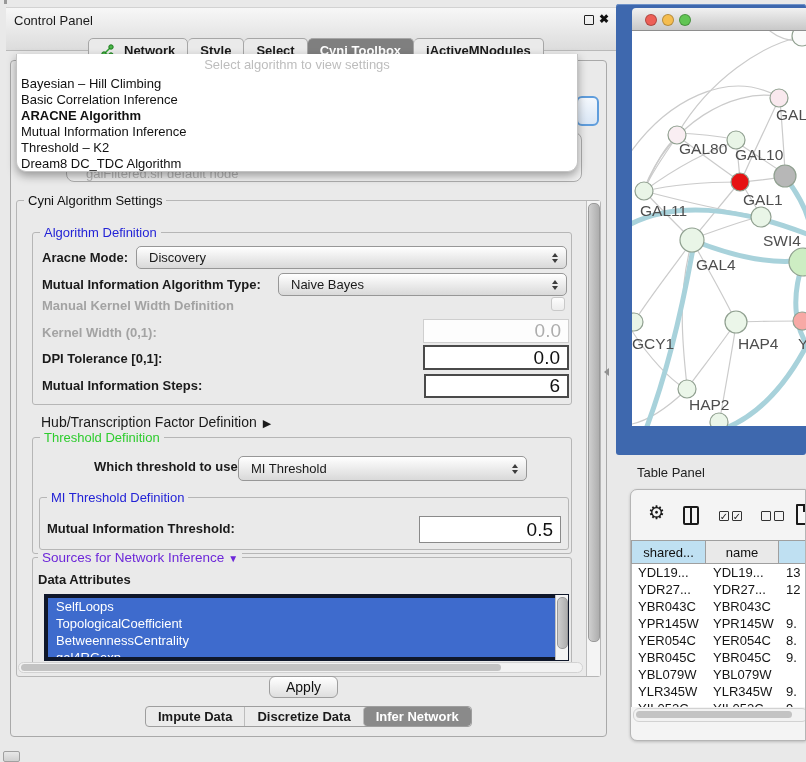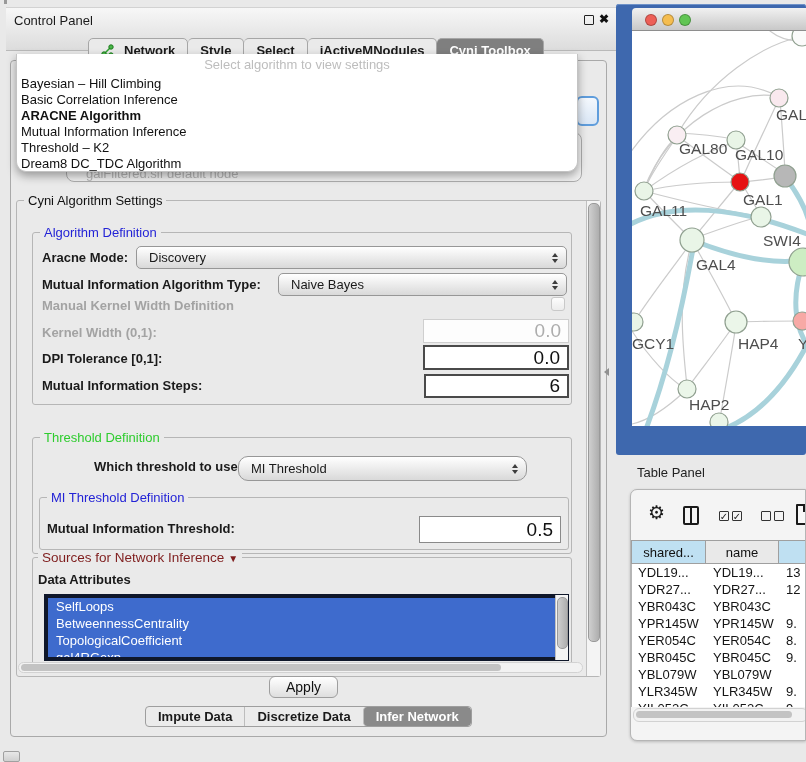--- a/index.html
+++ b/index.html
@@ -41,21 +41,21 @@
   .spin{display:flex;flex-direction:column;align-items:center;gap:2px;}
   .tu{width:0;height:0;border-left:3.5px solid transparent;border-right:3.5px solid transparent;border-bottom:4.5px solid #3c3c3c;}
   .td{width:0;height:0;border-left:3.5px solid transparent;border-right:3.5px solid transparent;border-top:4.5px solid #3c3c3c;}
   .field{font-family:"Liberation Sans",sans-serif;font-size:19px;text-align:right;padding:0 7px;background:#fff;color:#111;}
   .field.dark{border:2px solid #4a4a4a;}
   .field.lite{border:1px solid #cfcfcf;color:#adadad;background:#fdfdfd;}
   .field.mid{border:1px solid #8a8a8a;}
   .checkbox{width:14px;height:14px;border:1.5px solid #c9c9c9;border-radius:3px;background:linear-gradient(#fdfdfd,#ececec);}
   .hub{font-size:14px;color:#1a1a1a;white-space:nowrap;}
   .hub-arrow{font-size:11px;margin-left:6px;}
-  .src-title{font-size:13.5px;color:#7f1d1d;white-space:nowrap;background:#eaeaea;padding:0 4px;}
+  .src-title{font-size:13.5px;color:#6d28d9;white-space:nowrap;background:#eaeaea;padding:0 4px;}
   .src-arrow{font-size:10px;margin-left:4px;}
   
   .listbox{border:4px solid #0f172a;background:#3e6bcd;overflow:hidden;}
   .attr-item{font-size:13px;line-height:17px;color:#fff;padding-left:8px;white-space:nowrap;}
   .vscroll{background:#f4f4f4;border-left:1px solid #c0c0c0;}
   .vthumb{position:absolute;background:linear-gradient(90deg,#cfcfcf,#aeaeae);border:1px solid #9a9a9a;border-radius:5px;}
   .hscroll{background:#f2f2f2;border:1px solid #d2d2d2;border-radius:6px;}
   .hthumb{position:absolute;background:#c3c3c3;border-radius:4px;}
   .apply{font-family:"Liberation Sans",sans-serif;font-size:14px;color:#111;background:linear-gradient(#ffffff,#dedede);
          border:1px solid #9e9e9e;border-radius:6px;height:22px;padding:0 16px;}
@@ -116,25 +116,25 @@
           <circle cx="10" cy="11" r="2.2" fill="#49b649" stroke="#1d7a1d"></circle>
         </svg>
         <span>Network</span>
       </div>
       <div class="tab">
         <span>Style</span>
       </div>
       <div class="tab">
         <span>Select</span>
       </div>
+      <div class="tab selected">
+        <span>Cyni Toolbox</span>
+      </div>
       <div class="tab">
         <span>jActiveMNodules</span>
-      </div>
-      <div class="tab selected">
-        <span>Cyni Toolbox</span>
       </div>
     </div>
 
   <div class="abs frag-blue" style="left:576px;top:96px;width:23px;height:30px;"></div>
   <div class="abs frag-combo" style="left:66px;top:132px;width:516px;height:50px;"></div>
   <div class="abs frag-text" style="left:86px;top:166px;">galFiltered.sif default node</div>
 
   <div class="abs popup" style="left:16px;top:54px;width:562px;height:118px;">
     <div class="prompt">Select algorithm to view settings</div>
     <div class="algo-list">
@@ -180,26 +180,29 @@
 
   <span class="abs lbl dis" style="left:42px;top:325px;">Kernel Width (0,1):</span>
   <input class="abs field lite" readonly="" style="left: 423px; top: 319px; width: 146px; height: 24px;" value="0.0">
 
   <span class="abs lbl" style="left:42px;top:351px;">DPI Tolerance [0,1]:</span>
   <input class="abs field dark" style="left: 423px; top: 345px; width: 146px; height: 25px;" value="0.0">
 
   <span class="abs lbl" style="left:42px;top:378px;">Mutual Information Steps:</span>
   <input class="abs field dark" style="left: 424px; top: 374px; width: 145px; height: 24px;" value="6">
 
+  <div class="abs hub" style="left:41px;top:414px;">
+    <span>Hub/Transcription Factor Definition</span><span class="hub-arrow">▶</span>
+  </div>
 
   <div class="abs group" style="left:32px;top:437px;width:540px;height:117px;"></div>
   <span class="abs group-label green-t" style="left:40px;top:430px;">Threshold Definition</span>
 
   <span class="abs lbl" style="left:94px;top:459px;">Which threshold to use:</span>
-  <div class="abs combo" style="left:238px;top:456px;width:289px;height:25px;border-radius:10px;">
+  <div class="abs combo" style="left:238px;top:456px;width:289px;height:25px;">
     <span>MI Threshold</span>
     <span class="spin">
         <i class="tu"></i>
         <i class="td"></i>
       </span>
   </div>
 
   <div class="abs group" style="left:39px;top:497px;width:530px;height:53px;"></div>
   <span class="abs group-label blue-t" style="left:47px;top:490px;">MI Threshold Definition</span>
 
@@ -207,22 +210,22 @@
   <input class="abs field mid" style="left: 419px; top: 516px; width: 142px; height: 27px;" value="0.5">
 
   <div class="abs group" style="left:32px;top:557px;width:540px;height:112px;"></div>
   <div class="abs src-title" style="left:38px;top:550px;">
     <span>Sources for Network Inference</span><span class="src-arrow">▼</span>
   </div>
   <span class="abs lbl" style="left:38px;top:572px;">Data Attributes</span>
 
   <div class="abs listbox" style="left:44px;top:594px;width:525px;height:67px;">
       <div class="attr-item">SelfLoops</div>
+      <div class="attr-item">TopologicalCoefficient</div>
       <div class="attr-item">BetweennessCentrality</div>
-      <div class="attr-item">TopologicalCoefficient</div>
       <div class="attr-item">gal4RGexp</div>
     </div>
   <div class="abs vscroll" style="left:555px;top:595px;width:13px;height:65px;">
     <div class="vthumb" style="left:1px;top:2px;width:9px;height:50px;"></div>
   </div>
 
   <div class="abs hscroll" style="left:18px;top:662px;width:565px;height:11px;">
     <div class="hthumb" style="left:2px;top:1px;width:480px;height:7px;"></div>
   </div>
 

